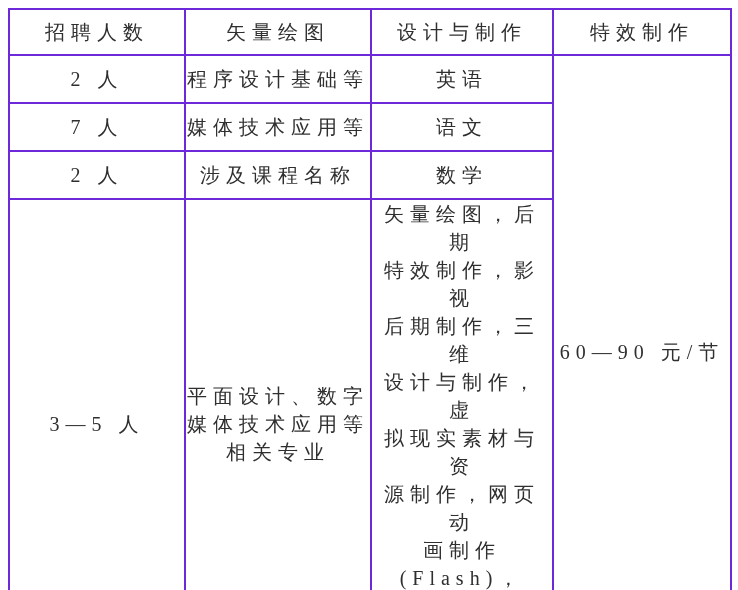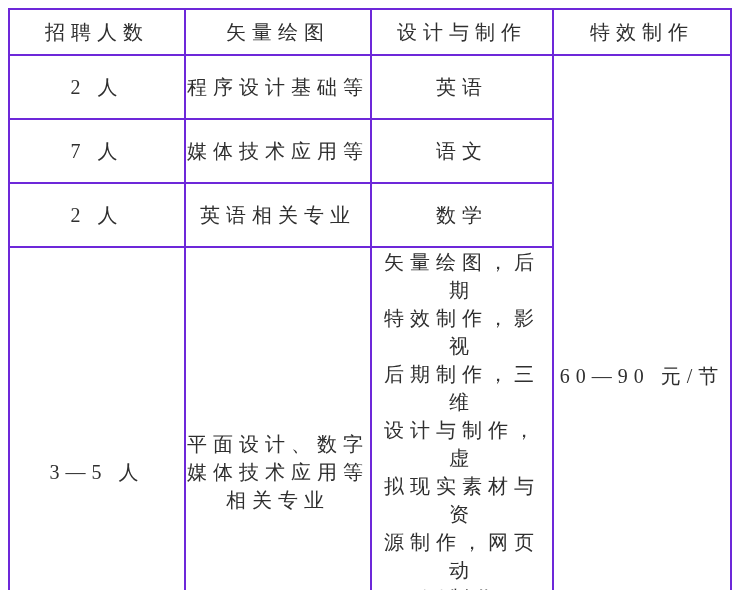--- a/index.html
+++ b/index.html
@@ -32,21 +32,21 @@
     letter-spacing: 6px;
     padding: 0;
     line-height: 28px;
     background: #ffffff;
   }
   col.c1 { width: 176px; }
   col.c2 { width: 186px; }
   col.c3 { width: 182px; }
   col.c4 { width: 178px; }
   tr.header-row  { height: 46px; }
-  tr.data-row    { height: 64px; }
+  tr.data-row    { height: 48px; }
   tr.big-row     { height: 387px; }
   td.multiline {
     white-space: pre-line;
   }
   td.major-big {
     line-height: 58px;
   }
   td.courses-big {
     line-height: 48px;
   }
@@ -83,21 +83,21 @@
         <td>英语</td>
         <td class="salary-cell" rowspan="4">60—90 元/节</td>
       </tr>
       <tr class="data-row">
         <td class="num-cell">7 人</td>
         <td>媒体技术应用等</td>
         <td>语文</td>
       </tr>
       <tr class="data-row">
         <td class="num-cell">2 人</td>
-        <td>英语相关专业</td>
+        <td>涉及课程名称</td>
         <td>数学</td>
       </tr>
       <tr class="big-row">
         <td class="num-cell">3—5 人</td>
         <td class="multiline major-big">平面设计、数字
 媒体技术应用等
 相关专业</td>
         <td class="multiline courses-big">矢量绘图，后期
 特效制作，影视
 后期制作，三维

